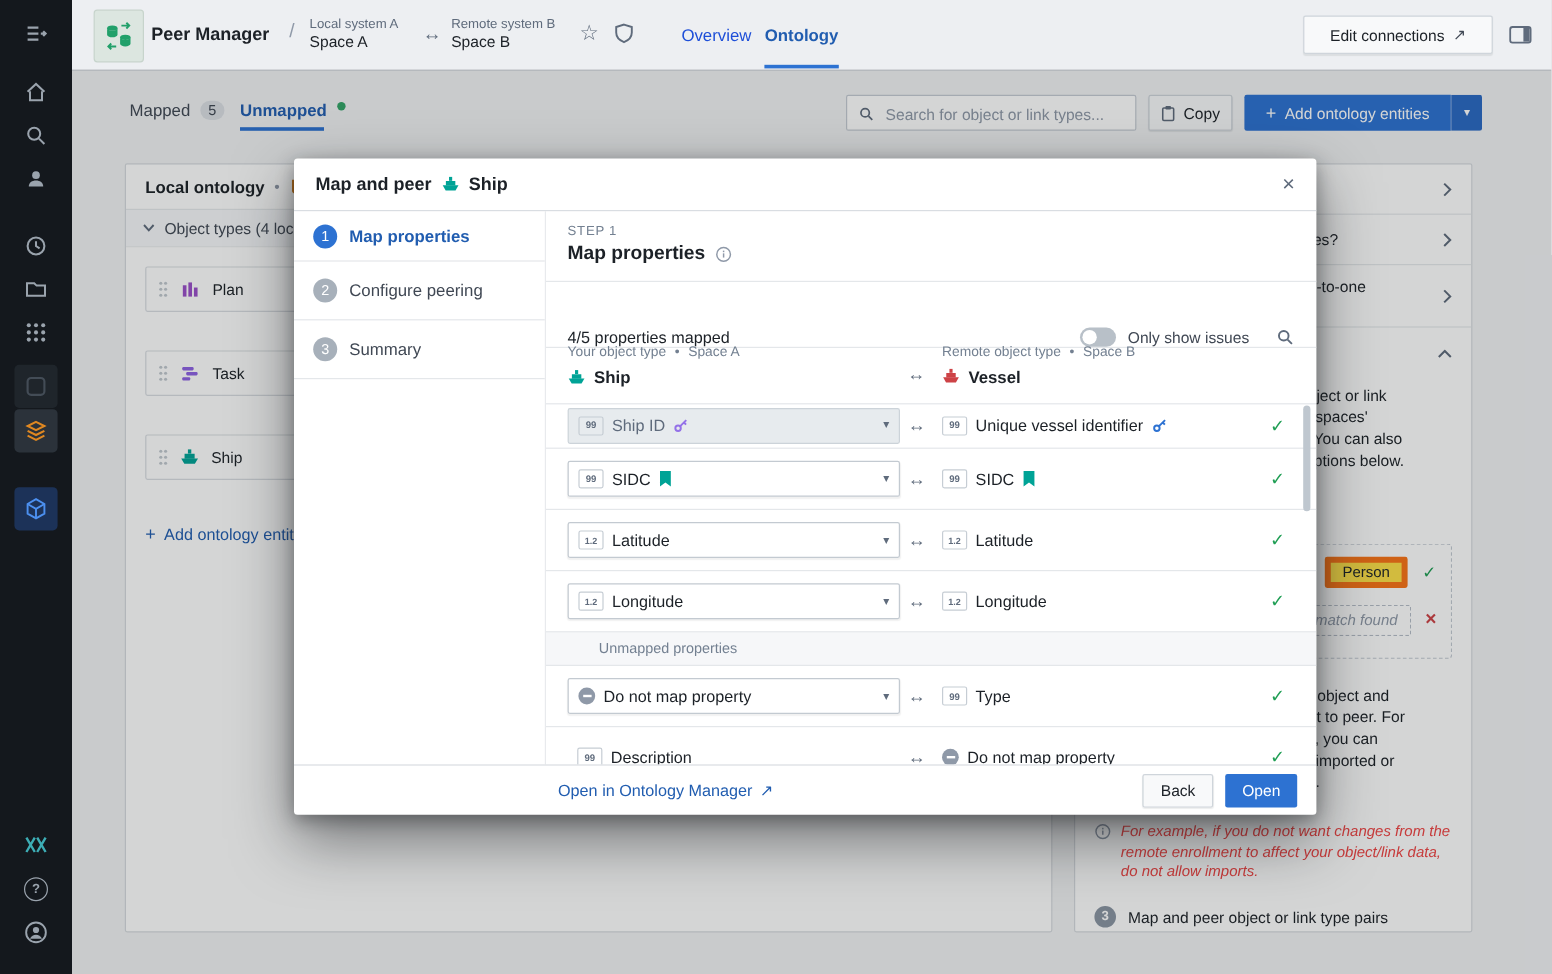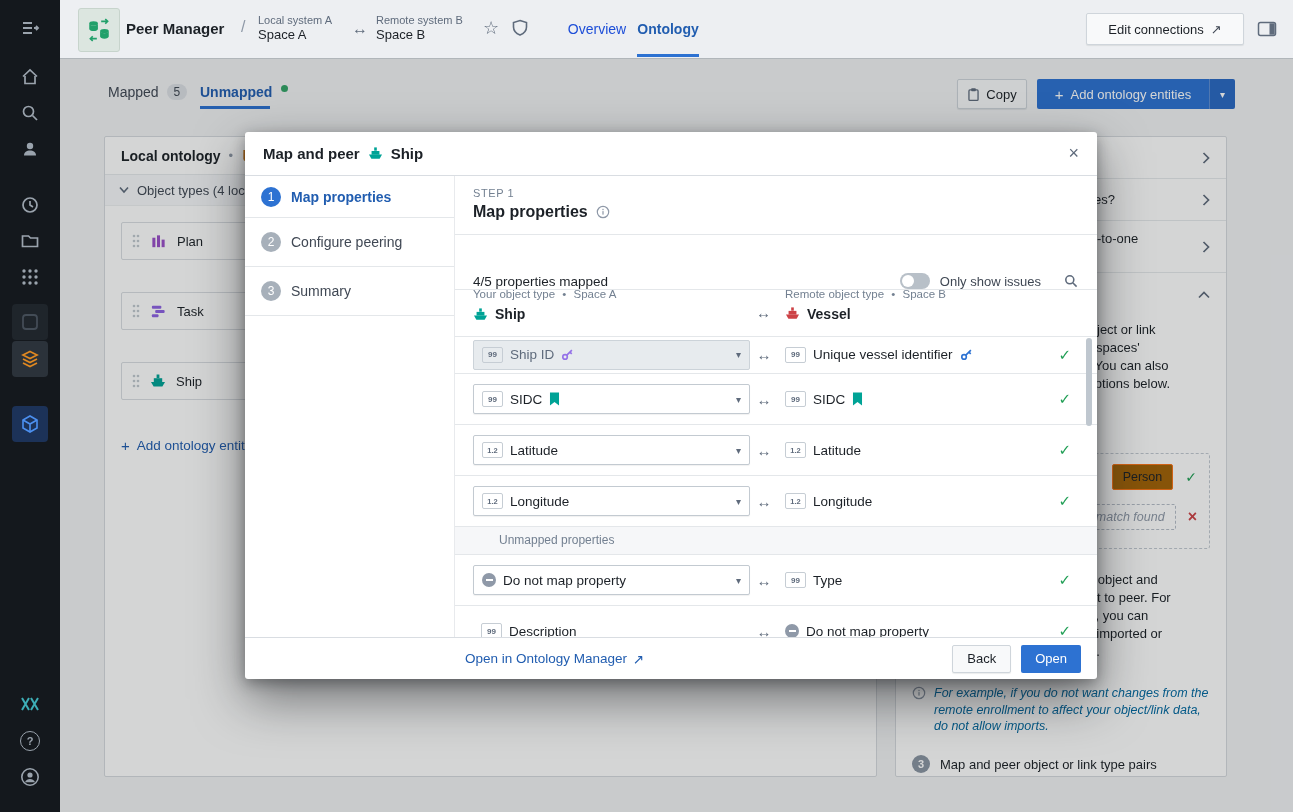--- a/index.html
+++ b/index.html
@@ -241,20 +241,31 @@
   <span class="abs" style="left:48px;top:26px;display:flex;align-items:center;font-size:14px;color:#404854">
     <span>Mapped</span>
     <span class="badge">5</span>
   </span>
   <span class="abs" style="left:140px;top:26px;display:flex;align-items:center;font-size:14px;font-weight:bold;color:#215db0">
     <span>Unmapped</span>
     <span style="width:7px;height:7px;border-radius:50%;background:#32a467;margin-left:9px;margin-top:-8px"></span>
   </span>
   <span class="abs" style="left:140px;top:48px;width:70px;height:3px;background:#2d72d2"></span>
 
+  <span class="searchwrap">
+    <span class="abs" style="left:9px;top:8px">
+      <svg width="14" height="14" viewBox="0 0 20 20">
+          <g stroke="#5f6b7c" stroke-width="2" fill="none">
+            <circle cx="8.5" cy="8.5" r="5"></circle>
+            <path d="M12.5 12.5 17 17"></path>
+          </g>
+        </svg>
+    </span>
+    <input placeholder="Search for object or link types..." style="">
+  </span>
 
   <span class="btn light abs" style="left:897px;top:21px;width:70px;height:30px;gap:6px">
     <svg width="13" height="15" viewBox="0 0 20 22">
         <rect x="3" y="4" width="14" height="16" rx="1.5" stroke="#5f6b7c" stroke-width="2" fill="none"></rect>
         <rect x="6.5" y="1.5" width="7" height="4.5" rx="1" fill="#5f6b7c"></rect>
       </svg>
     <span>Copy</span>
   </span>
 
   <span class="abs" style="left:977px;top:21px;height:30px;display:flex">
@@ -369,36 +380,36 @@
     </div>
     <div class="faq" style="top:136px;height:44px;border-bottom:none">
       <span></span>
       <svg width="12" height="8" viewBox="0 0 12 8">
           <path d="M1 6.5 6 1.5l5 5" stroke="#5f6b7c" stroke-width="1.7" fill="none"></path>
         </svg>
     </div>
     <div class="para" style="top:184px">Start by selecting a matching object or link type. This option searches both spaces' ontologies for equivalent types. You can also match these entities using the options below.</div>
     <div class="abs" style="left:16px;right:16px;top:316px;height:96px;border:1px dashed #c3cad2;border-radius:3px;padding:10px 12px;box-sizing:border-box">
       <div style="display:flex;justify-content:flex-end;align-items:center;gap:12px">
-        <span class="chipx" style="border:1px solid #f97316;background:#a16207">Person</span>
+        <span class="chipx" style="border:5px solid #f97316;background:#fde047">Person</span>
         <span style="color:#1f9e54;font-weight:bold;font-size:14px">✓</span>
       </div>
       <div style="display:flex;justify-content:flex-end;align-items:center;gap:12px;margin-top:14px">
         <span class="chipx" style="border:1px dashed #b6bec8;color:#8f99a8;font-style:italic">No match found</span>
         <span style="color:#cd4246;font-weight:bold;font-size:16px">×</span>
       </div>
     </div>
     <div class="para" style="top:434px">Next, configure peering for your object and link types and the pairs you want to peer. For each mapped object or link type, you can choose whether data should be imported or exported during synchronization.</div>
     <div class="abs" style="left:16px;right:14px;top:548px;display:flex;gap:8px">
       <svg width="14" height="14" viewBox="0 0 16 16" style="flex:none;margin-top:1px">
           <circle cx="8" cy="8" r="6.5" stroke="#8f99a8" stroke-width="1.4" fill="none"></circle>
           <rect x="7.3" y="7" width="1.4" height="4" fill="#8f99a8"></rect>
           <rect x="7.3" y="4.4" width="1.4" height="1.5" fill="#8f99a8"></rect>
         </svg>
-      <span style="font-size:12.5px;font-style:italic;color:#0369a1;line-height:16.5px">For example, if you do not want changes from the remote enrollment to affect your object/link data, do not allow imports.</span>
+      <span style="font-size:12.5px;font-style:italic;color:#ef4444;line-height:16.5px">For example, if you do not want changes from the remote enrollment to affect your object/link data, do not allow imports.</span>
     </div>
     <div class="abs" style="left:16px;top:618px;display:flex;align-items:center;gap:10px">
       <span style="width:18px;height:18px;border-radius:50%;background:#8a95a3;color:#fff;font-size:11px;font-weight:bold;display:flex;align-items:center;justify-content:center">3</span>
       <span style="font-size:13px;font-weight:500">Map and peer object or link type pairs</span>
     </div>
   </section>
 </main>
 
 <div id="overlay"></div>
 

